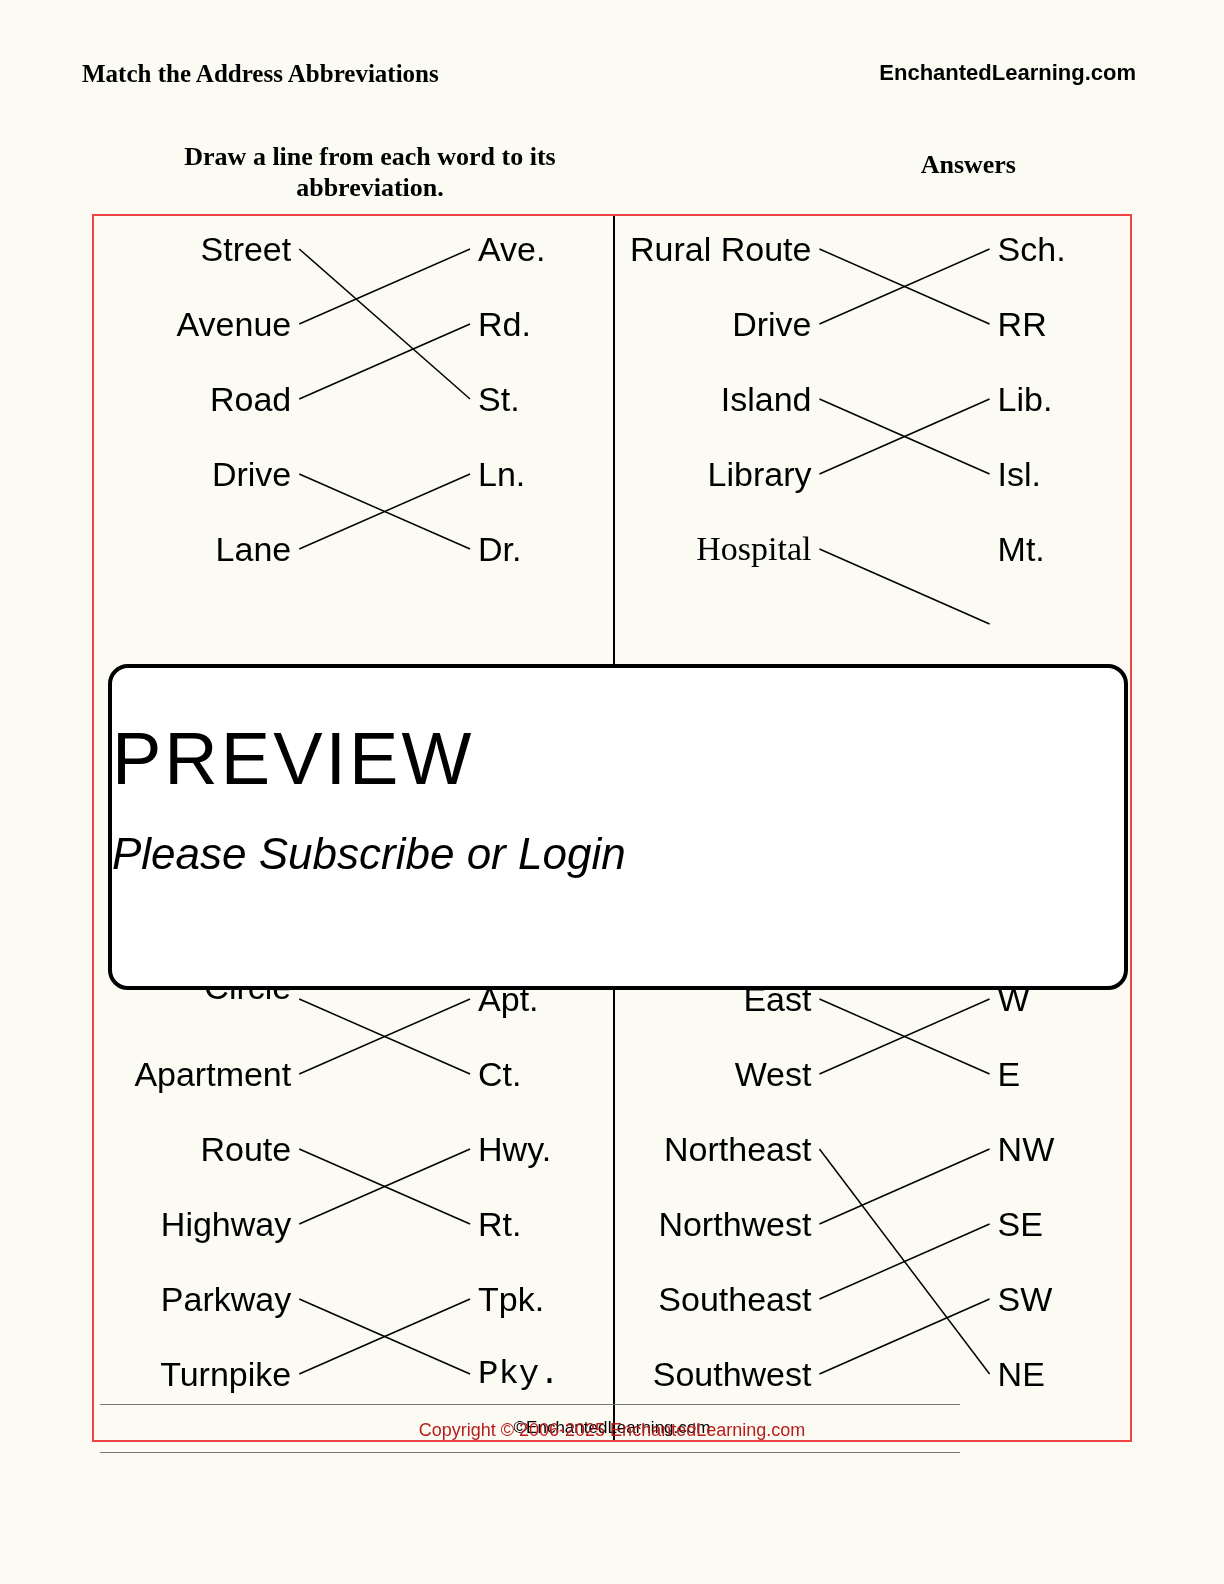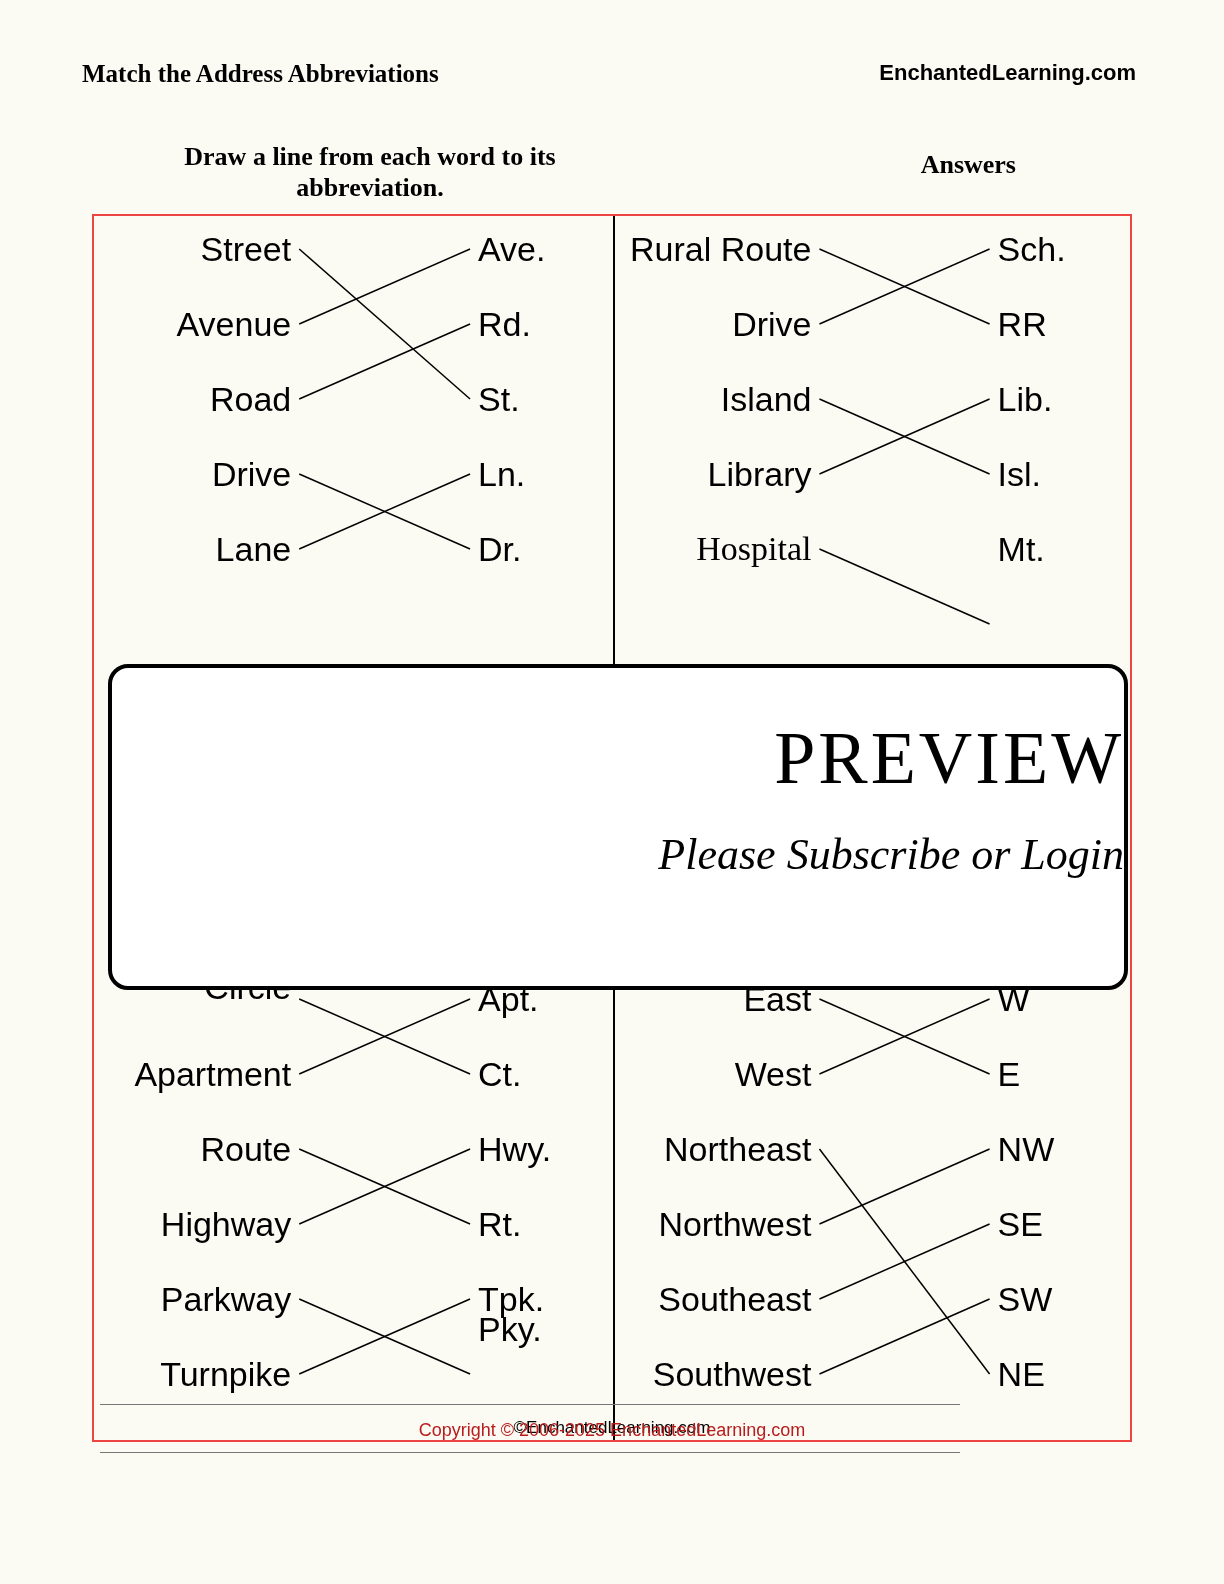--- a/index.html
+++ b/index.html
@@ -12,21 +12,21 @@
 .instr{position:absolute;left:58px;top:0;width:460px;text-align:center;font-weight:bold;font-size:26px;line-height:1.18;}
 .answers{position:absolute;right:126px;top:8px;font-weight:bold;font-size:26px;}
 .grid-wrap{position:relative;width:1060px;height:1260px;}
 .grid{position:absolute;left:10px;top:0;width:1040px;height:1228px;border:2px solid #ef4444;box-sizing:border-box;}
 .vline{position:absolute;left:519px;top:0;width:2px;height:100%;background:#000;}
 .cell{position:absolute;top:0;width:519px;height:100%;}
 .cell.left{left:0;}
 .cell.right{left:521px;width:517px;}
 .item{position:absolute;font-family:Arial,Helvetica,sans-serif;font-size:34px;line-height:1;}
 svg.lines{position:absolute;left:0;top:0;width:100%;height:100%;}
-.overlay{position:absolute;left:26px;top:450px;width:1012px;height:318px;border:4px solid #000;border-radius:20px;background:#fff;text-align:right;font-family:Liberation Serif, serif;}
+.overlay{position:absolute;left:26px;top:450px;width:1012px;height:318px;border:4px solid #000;border-radius:20px;background:#fff;text-align:left;font-family:Liberation Sans, sans-serif;}
 .overlay .big{font-size:74px;letter-spacing:3px;margin-top:48px;}
 .overlay .sub{font-style:italic;font-size:44px;margin-top:28px;}
 .bottom-copy{position:absolute;left:0;bottom:0;width:100%;text-align:center;font-family:Arial,Helvetica,sans-serif;font-size:17px;}
 .hr{position:absolute;left:100px;width:860px;height:1px;background:#777;}
 .footer{position:absolute;left:0;top:1420px;width:1224px;text-align:center;font-family:Arial,Helvetica,sans-serif;font-size:18px;color:#b91c1c;}
 </style>
 </head>
 <body>
 
 <div class="page">
@@ -71,21 +71,21 @@
           <div class="item" style="left: 384.06px; top: 766px;">Apt.</div>
           <div class="item" style="right: 321.78px; top: 841px; text-align: right;">Apartment</div>
           <div class="item" style="left: 384.06px; top: 841px;">Ct.</div>
           <div class="item" style="right: 321.78px; top: 916px; text-align: right;">Route</div>
           <div class="item" style="left: 384.06px; top: 916px;">Hwy.</div>
           <div class="item" style="right: 321.78px; top: 991px; text-align: right;">Highway</div>
           <div class="item" style="left: 384.06px; top: 991px;">Rt.</div>
           <div class="item" style="right: 321.78px; top: 1066px; text-align: right;">Parkway</div>
           <div class="item" style="left: 384.06px; top: 1066px;">Tpk.</div>
           <div class="item" style="right: 321.78px; top: 1141px; text-align: right;">Turnpike</div>
-          <div class="item" style="left: 384.06px; top: 1096px;">Pky.</div>
+          <div class="item" style="left: 384.06px; top: 1141px; font-family: Liberation Mono, monospace;">Pky.</div>
         </div>
       <div class="cell right" id="cell-right">
         <svg class="lines" id="svg-right" viewBox="0 0 517 1224" preserveAspectRatio="none">
             <line x1="204.46" y1="33" x2="374.58" y2="108" stroke="#000" stroke-width="1.5"></line>
             <line x1="204.46" y1="108" x2="374.58" y2="33" stroke="#000" stroke-width="1.5"></line>
             <line x1="204.46" y1="183" x2="374.58" y2="258" stroke="#000" stroke-width="1.5"></line>
             <line x1="204.46" y1="258" x2="374.58" y2="183" stroke="#000" stroke-width="1.5"></line>
             <line x1="204.46" y1="333" x2="374.58" y2="408" stroke="#000" stroke-width="1.5"></line>
             <line x1="204.46" y1="783" x2="374.58" y2="858" stroke="#000" stroke-width="1.5"></line>
             <line x1="204.46" y1="858" x2="374.58" y2="783" stroke="#000" stroke-width="1.5"></line>

